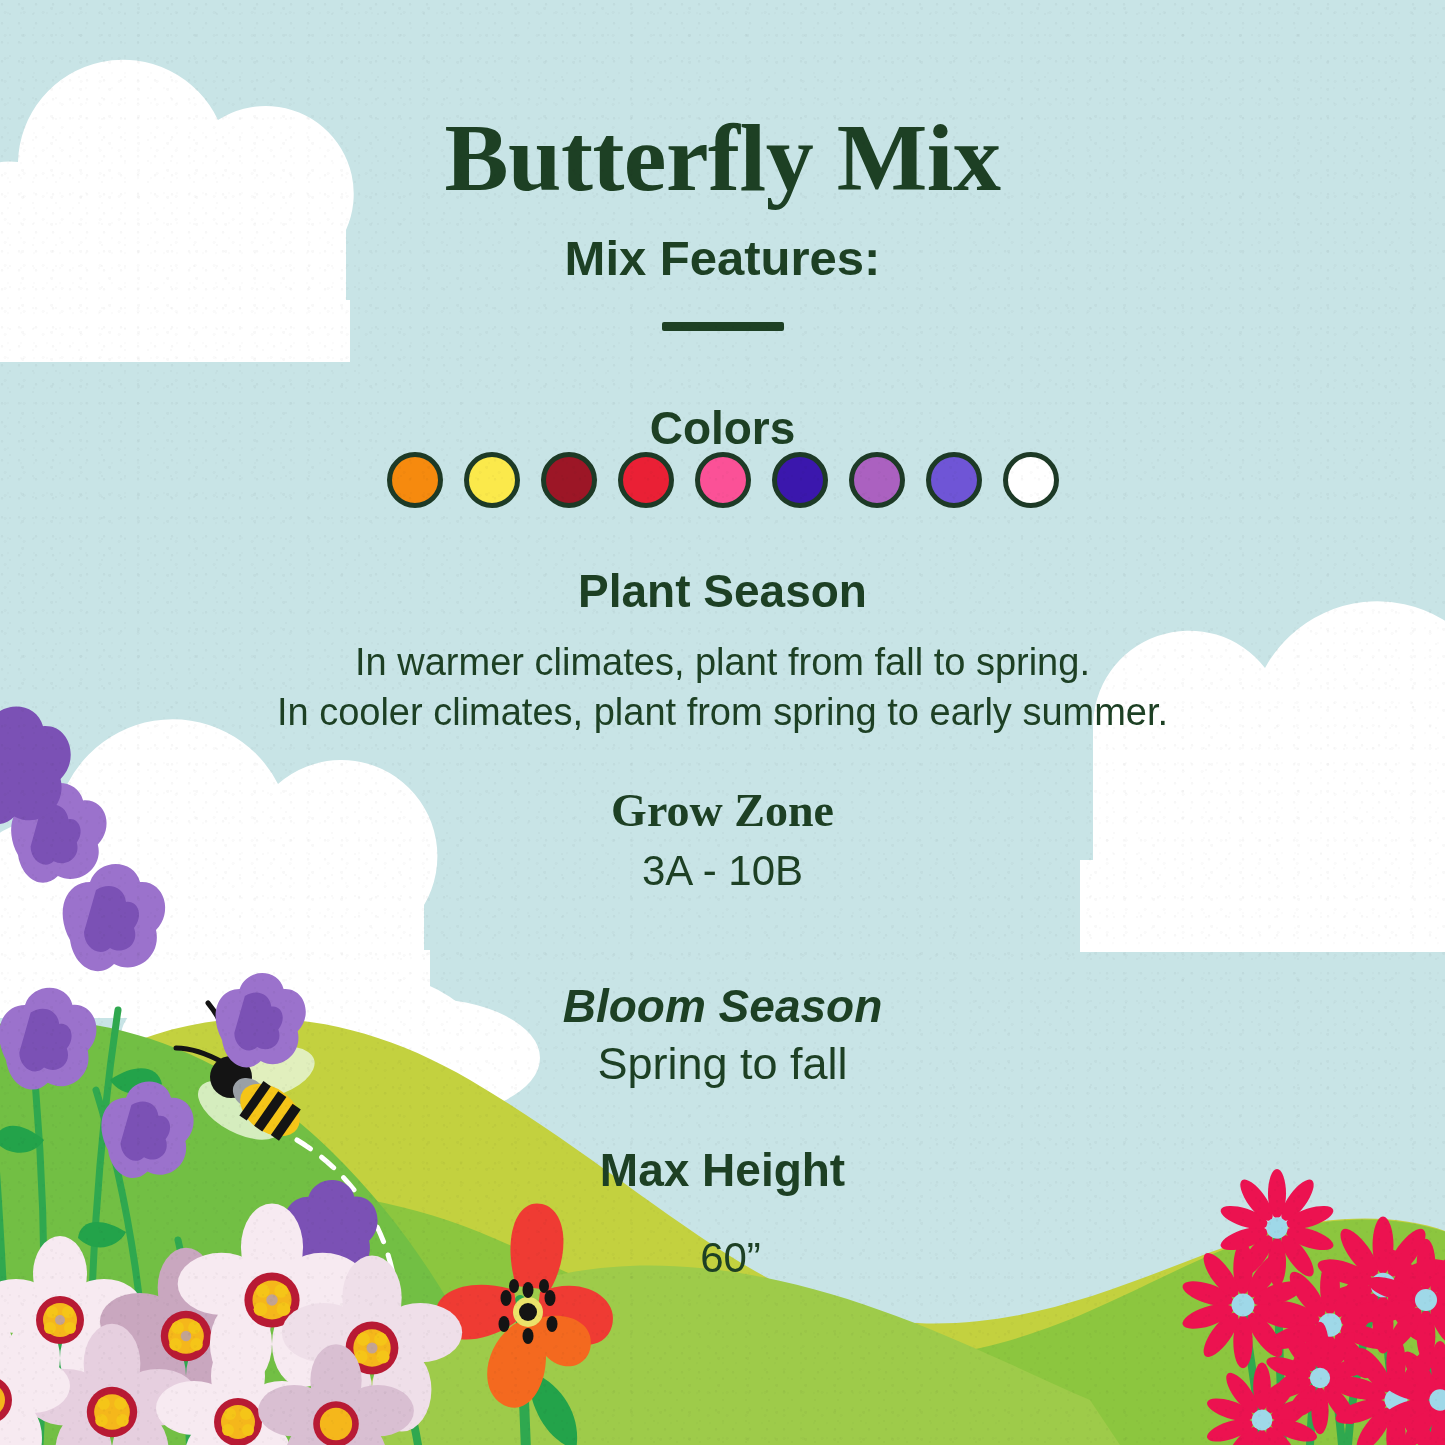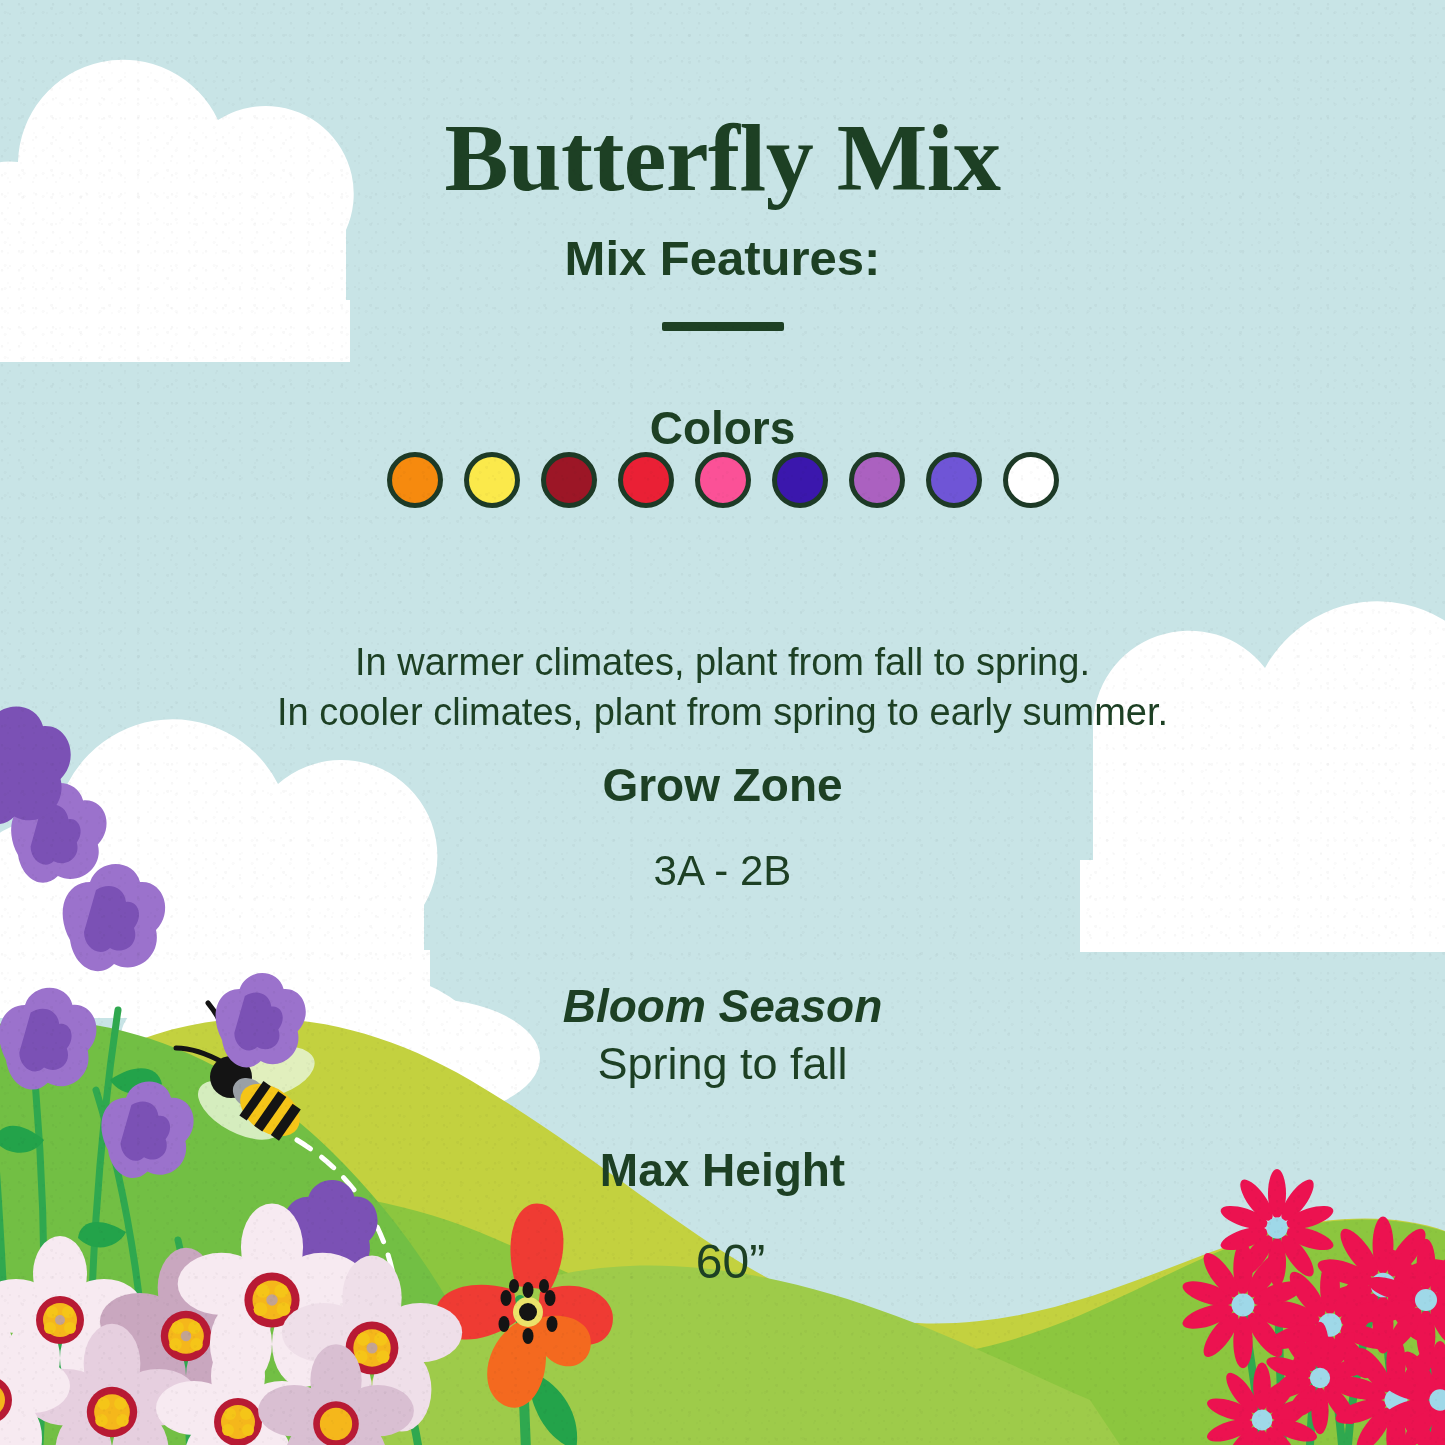--- a/index.html
+++ b/index.html
@@ -51,26 +51,26 @@
     position:absolute;left:0;right:0;
     font-weight:700;font-size:46px;line-height:1.1;color:#1d4024;
   }
   .sec-body{
     position:absolute;left:0;right:0;
     font-weight:400;font-size:38px;line-height:1.32;color:#1d4024;
   }
   #h-colors{top:369px;margin-top:34px;}
   #h-plant{top:566px;}
   #b-plant{top:637px;}
-  #h-grow{top:760px;}
+  #h-grow{top:786px;font-family:Liberation Serif, serif;}
   #b-grow{top:843px;font-size:42px;}
   #h-bloom{top:981px;font-style:italic;}
   #b-bloom{top:1034px;font-size:45px;}
   #h-max{top:1145px;}
-  #b-max{top:1230px;font-size:48px;margin-left:16px;}
+  #b-max{top:1230px;font-size:42px;margin-left:16px;}
 
   
   #swatches{
     position:absolute;top:452px;left:0;right:0;
     display:flex;justify-content:center;align-items:center;gap:21px;
   }
   .swatch{
     width:46px;height:46px;border-radius:50%;
     border:5px solid #1d3a26;box-sizing:content-box;
   }
@@ -492,27 +492,28 @@
       <span class="swatch" style="background:#fbe94b"></span>
       <span class="swatch" style="background:#9c1626"></span>
       <span class="swatch" style="background:#ea2035"></span>
       <span class="swatch" style="background:#fb5197"></span>
       <span class="swatch" style="background:#3b17ad"></span>
       <span class="swatch" style="background:#ab61c0"></span>
       <span class="swatch" style="background:#6f55d6"></span>
       <span class="swatch" style="background:#ffffff"></span>
     </div>
 
+    <div class="sec-head" id="h-plant">Plant Season</div>
     <div class="sec-body" id="b-plant">
       <div>In warmer climates, plant from fall to spring.</div>
       <div>In cooler climates, plant from spring to early summer.</div>
     </div>
 
     <div class="sec-head" id="h-grow">Grow Zone</div>
-    <div class="sec-body" id="b-grow">3A - 2B</div>
+    <div class="sec-body" id="b-grow">3A - 10B</div>
 
     <div class="sec-head" id="h-bloom">Bloom Season</div>
     <div class="sec-body" id="b-bloom">Spring to fall</div>
 
     <div class="sec-head" id="h-max">Max Height</div>
     <div class="sec-body" id="b-max">60”</div>
   </div>
 
   <div class="texture"></div>
 </div>

